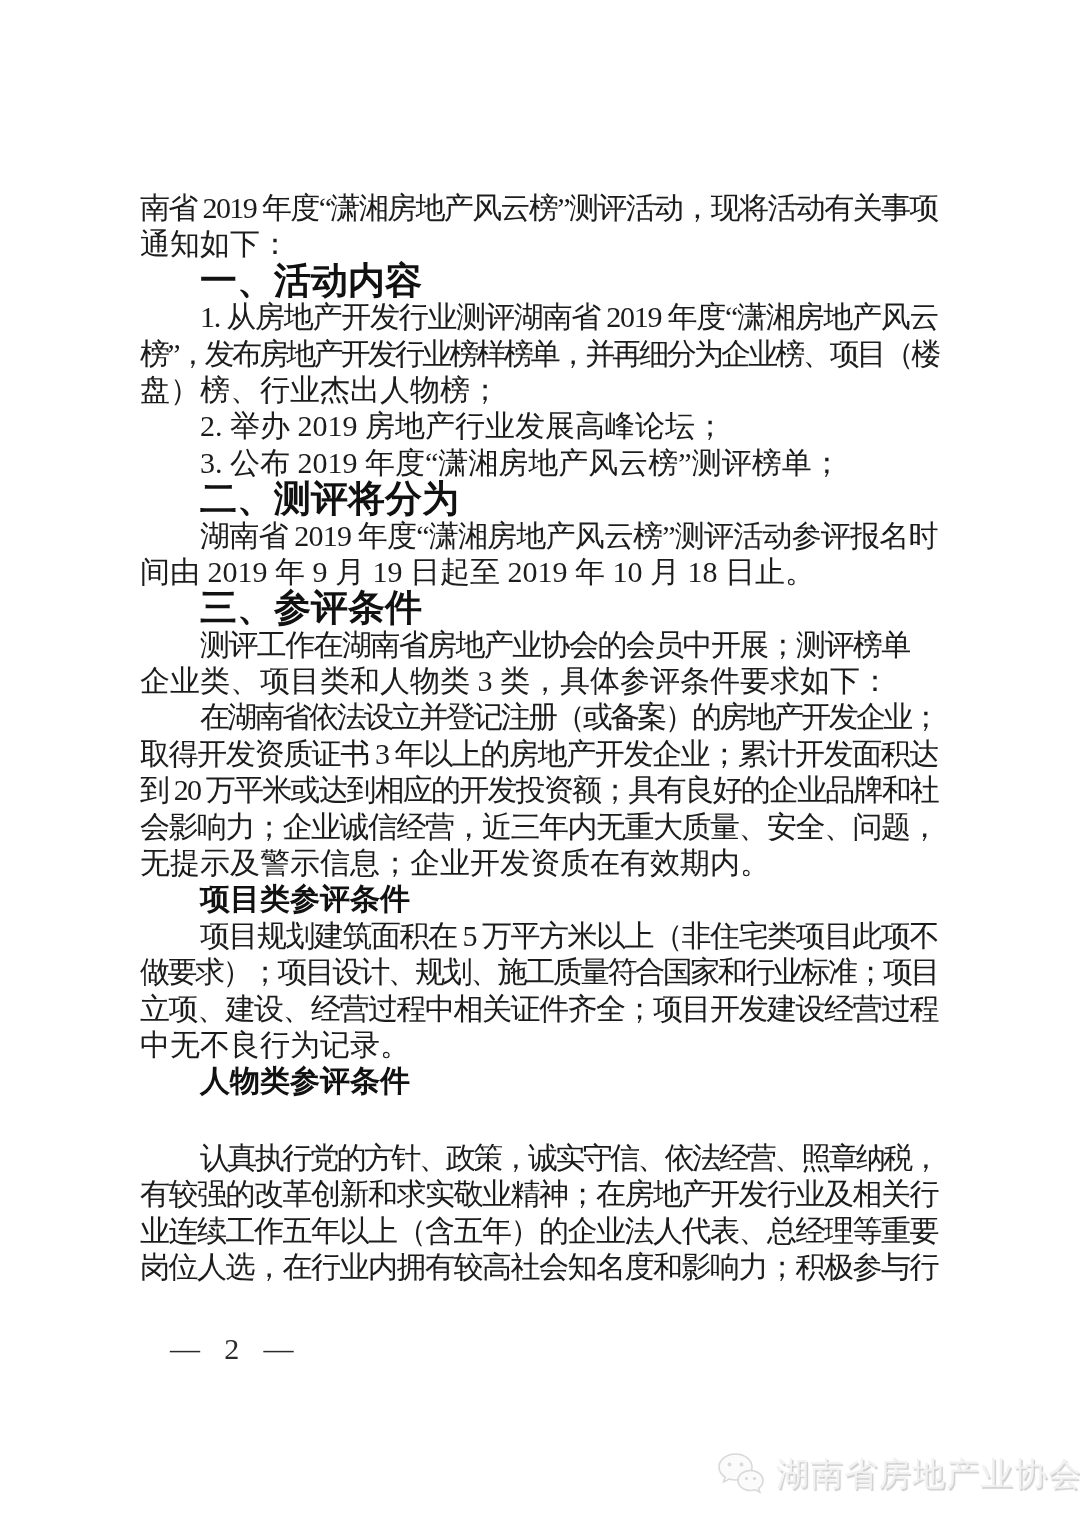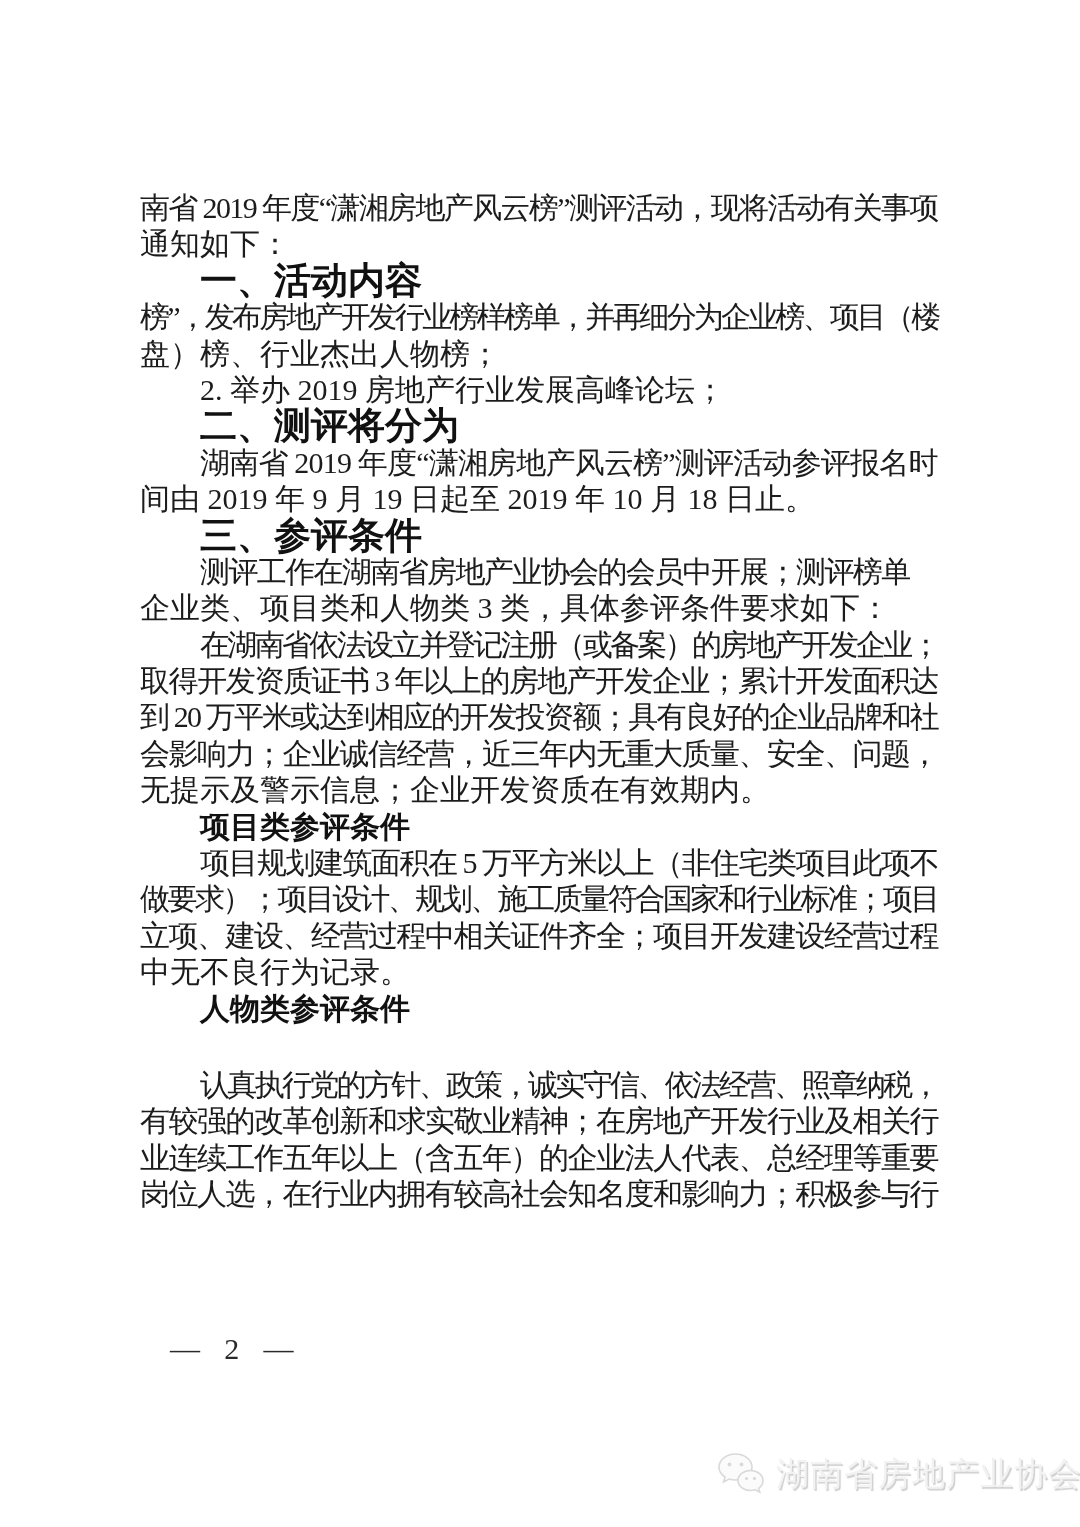--- a/index.html
+++ b/index.html
@@ -77,23 +77,25 @@
 </style>
 </head>
 <body>
 
 <div class="page">
 
   <div class="content">
       <div class="line body justify" style="letter-spacing: -1.63636px;">南省 2019 年度“潇湘房地产风云榜”测评活动，现将活动有关事项</div>
       <div class="line body">通知如下：</div>
       <div class="line heading indent">一、活动内容</div>
+      <div class="line body indent justify" style="letter-spacing: -1.25px;">1. 从房地产开发行业测评湖南省 2019 年度“潇湘房地产风云</div>
       <div class="line body justify" style="letter-spacing: -2.83333px;">榜”，发布房地产开发行业榜样榜单，并再细分为企业榜、项目（楼</div>
       <div class="line body">盘）榜、行业杰出人物榜；</div>
       <div class="line body indent">2.  举办 2019 房地产行业发展高峰论坛；</div>
+      <div class="line body indent">3.  公布 2019 年度“潇湘房地产风云榜”测评榜单；</div>
       <div class="line heading indent">二、测评将分为</div>
       <div class="line body indent justify" style="letter-spacing: -0.8px;">湖南省 2019 年度“潇湘房地产风云榜”测评活动参评报名时</div>
       <div class="line body">间由 2019 年 9 月 19 日起至 2019 年 10 月 18 日止。</div>
       <div class="line heading indent">三、参评条件</div>
       <div class="line body indent justify" style="letter-spacing: -1.61538px;">测评工作在湖南省房地产业协会的会员中开展；测评榜单</div>
       <div class="line body">企业类、项目类和人物类 3 类，具体参评条件要求如下：</div>
       <div class="line body indent justify" style="letter-spacing: -2.66667px;">在湖南省依法设立并登记注册（或备案）的房地产开发企业；</div>
       <div class="line body justify" style="letter-spacing: -1.4px;">取得开发资质证书 3 年以上的房地产开发企业；累计开发面积达</div>
       <div class="line body justify" style="letter-spacing: -1.83871px;">到 20 万平米或达到相应的开发投资额；具有良好的企业品牌和社</div>
       <div class="line body justify" style="letter-spacing: -1.5px;">会影响力；企业诚信经营，近三年内无重大质量、安全、问题，</div>

